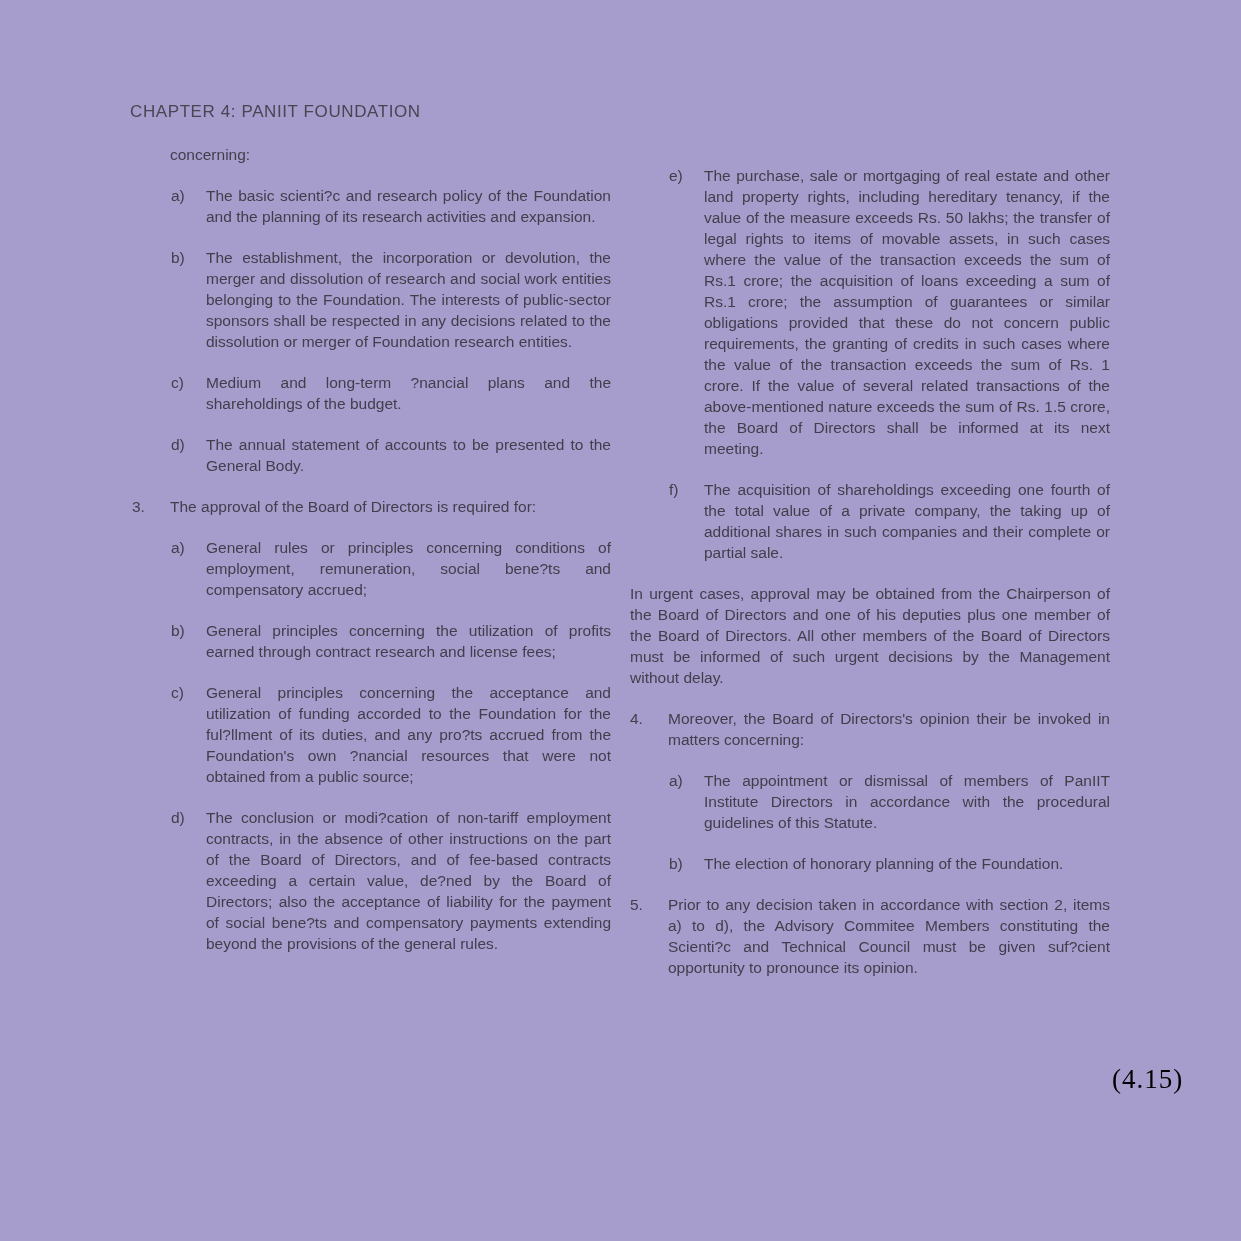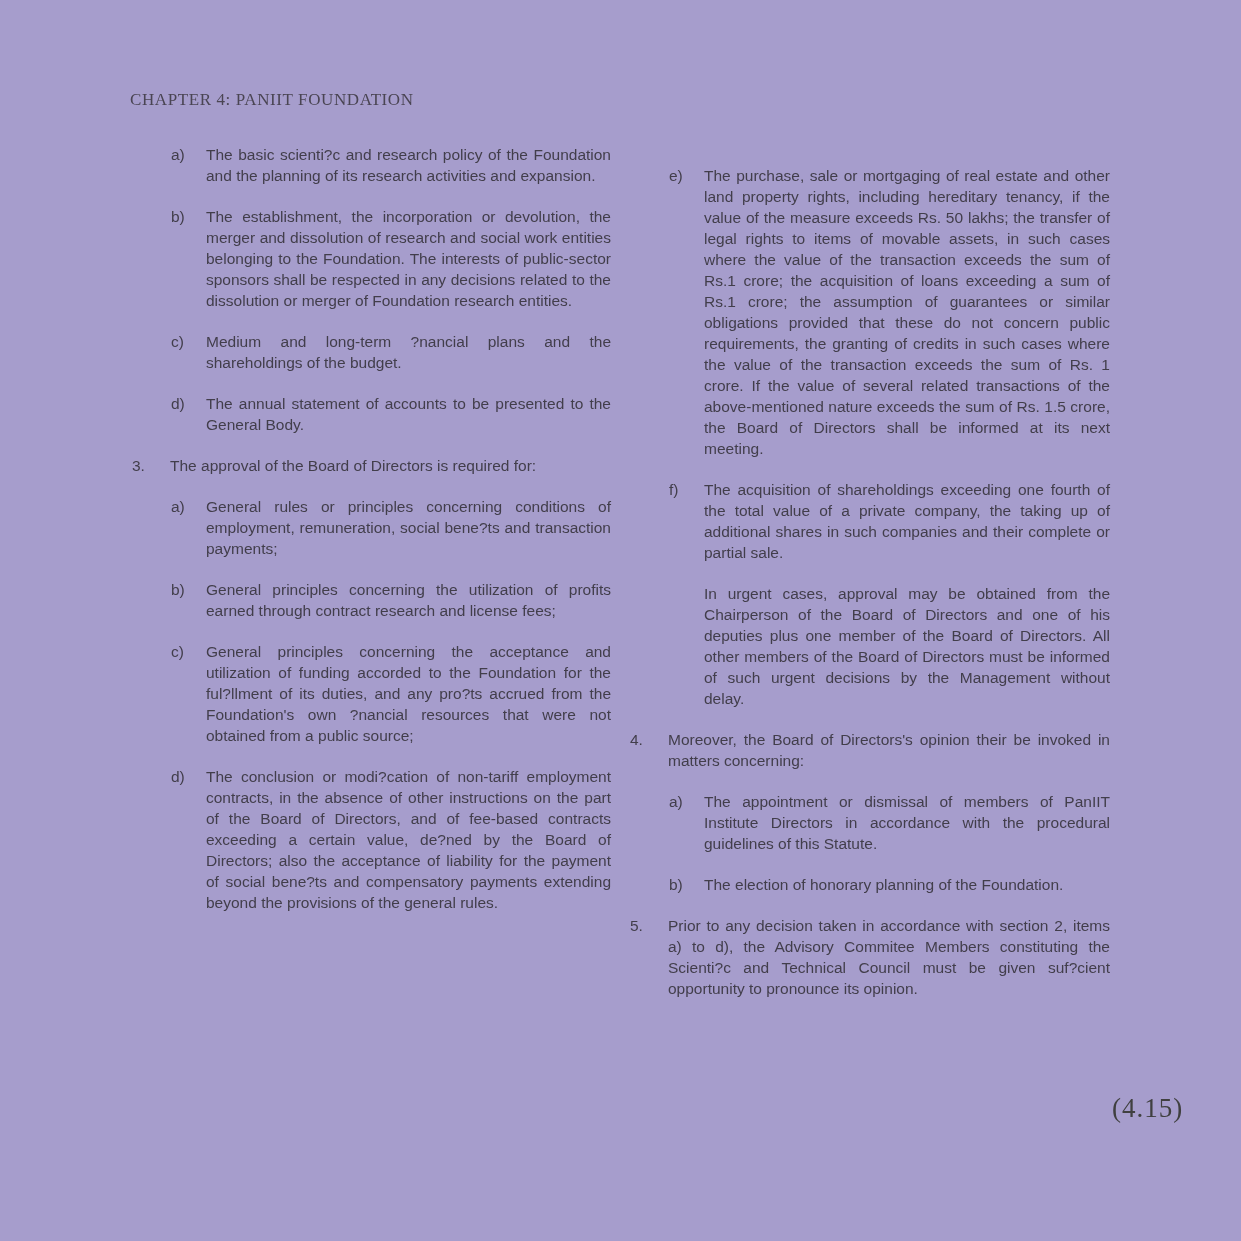--- a/index.html
+++ b/index.html
@@ -10,22 +10,22 @@
     overflow: hidden;
   }
   .page {
     position: relative;
     width: 1241px; height: 1241px;
     background: #a69dcc;
     color: #423e4b;
   }
   .chapter-header {
     position: absolute;
-    left: 130px; top: 90px;
-    font-family: Liberation Serif, serif;
+    left: 130px; top: 102px;
+    font-family: Liberation Sans, sans-serif;
     font-size: 17px;
     letter-spacing: 0.6px;
     color: #4a4553;
     white-space: nowrap;
   }
   .columns {
     position: absolute;
     left: 132px; top: 144px;
     width: 978px;
     display: flex;
@@ -34,40 +34,43 @@
     line-height: 21px;
   }
   .col { width: 479px; }
   .col.right { width: 480px; padding-top: 21px; }
   .item { display: flex; margin: 0 0 20px 0; }
   .item .lbl { flex: 0 0 38px; }
   .item .txt { flex: 1 1 auto; text-align: justify; }
   .l2 { margin-left: 39px; }
   .l2 .lbl { flex: 0 0 35px; }
   .intro { margin-left: 38px; }
-  .cont { margin-left: 74px; }
+  .cont { }
   .page-number {
     position: absolute;
-    left: 1112px; top: 1093px;
+    left: 1112px; top: 1064px;
     font-family: "Liberation Serif", serif;
     font-size: 27px;
-    color: #404040;
+    color: #000000;
     letter-spacing: 1px;
   }
 </style>
 </head>
 <body>
 
 <div class="page">
 
   <div class="chapter-header">CHAPTER 4: PANIIT FOUNDATION</div>
 
   <div class="columns">
 
     <div class="col left">
+      <div class="item intro">
+        <span class="txt">concerning:</span>
+      </div>
 
       <div class="item l2">
         <span class="lbl">a)</span>
         <span class="txt">The basic scienti?c and research policy of the Foundation and the planning of its research activities and expansion.</span>
       </div>
 
       <div class="item l2">
         <span class="lbl">b)</span>
         <span class="txt">The establishment, the incorporation or devolution, the merger and dissolution of research and social work entities belonging to the Foundation. The interests of public-sector sponsors shall be respected in any decisions related to the dissolution or merger of Foundation research entities.</span>
       </div>
@@ -82,21 +85,21 @@
         <span class="txt">The annual statement of accounts to be presented to the General Body.</span>
       </div>
 
       <div class="item l1">
         <span class="lbl">3.</span>
         <span class="txt">The approval of the Board of Directors is required for:</span>
       </div>
 
       <div class="item l2">
         <span class="lbl">a)</span>
-        <span class="txt">General rules or principles concerning conditions of employment, remuneration, social bene?ts and transaction payments;</span>
+        <span class="txt">General rules or principles concerning conditions of employment, remuneration, social bene?ts and compensatory accrued;</span>
       </div>
 
       <div class="item l2">
         <span class="lbl">b)</span>
         <span class="txt">General principles concerning the utilization of profits earned through contract research and license fees;</span>
       </div>
 
       <div class="item l2">
         <span class="lbl">c)</span>
         <span class="txt">General principles concerning the acceptance and utilization of funding accorded to the Foundation for the ful?llment of its duties, and any pro?ts accrued from the Foundation's own ?nancial resources that were not obtained from a public source;</span>

